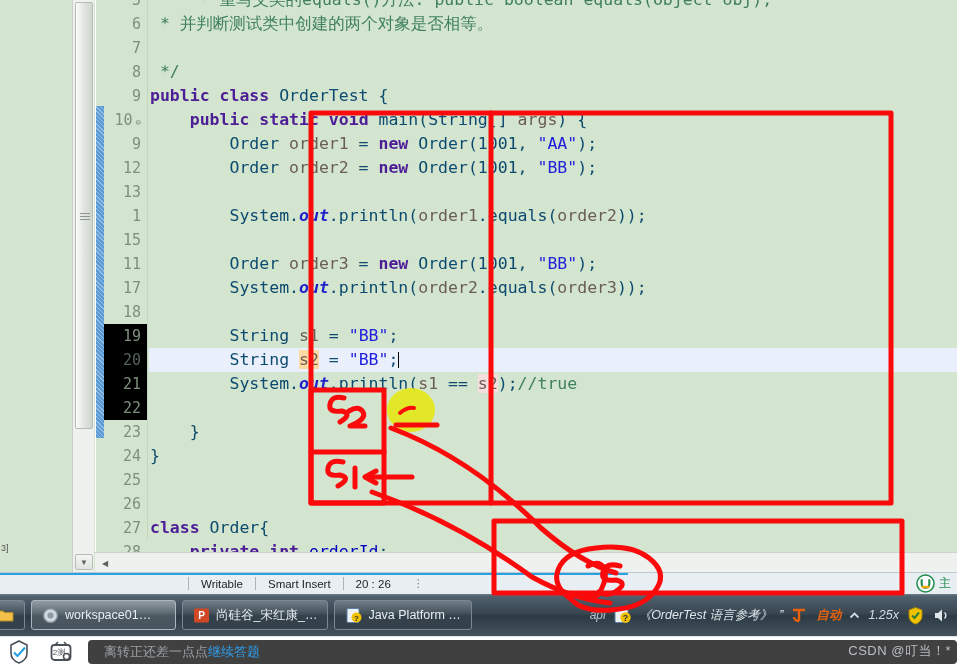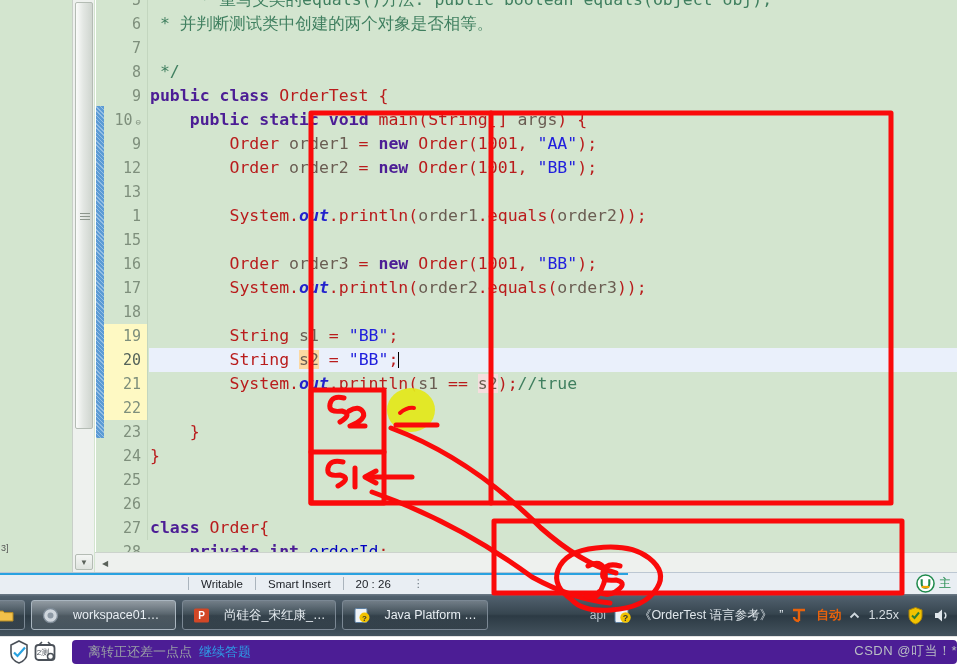--- a/index.html
+++ b/index.html
@@ -70,42 +70,42 @@
     background:#d3e5cf;
     border-right:1px solid #c3d6bf;
   }
   .gutter .ln {
     height:24px; line-height:24px; text-align:right;
     padding-right:6px;
     font-family:"DejaVu Sans Mono", monospace;
     font-size:15px; color:#7e8f7c;
   }
   .gutter .ln.cur { background:#eef2fb; color:#54635a; }
-  .gutter .ln.hl  { background:#fef9c3; }
+  .gutter .ln.hl  { background:#000000; }
 
   
   .code {
     position:absolute; left:53px; top:0; right:0; height:552px;
     font-family:"DejaVu Sans Mono", monospace;
     font-size:16.5px;
     white-space:pre;
     color:#1d1d1d;
   }
   .code .line { height:24px; line-height:24px; padding-left:1px; }
   .code .line.cur { background:#eaf0fb; }
 
   .kw      { color:#4c1d95; font-weight:bold; }
   .str     { color:#2020dd; }
   .cmt     { color:#3f7f5f; }
   .fld     { color:#0000c0; }
   .stat    { color:#2222cc; font-style:italic; font-weight:bold; }
   .localv  { color:#6a5d52; }
   .hlvar   { color:#6a5d52; background:#fcd9a3; }
   .pinkvar { color:#6a5d52; background:#f5dede; }
-  .plain   { color:#b91c1c; }
+  .plain   { color:#0c4a6e; }
 
   .caret {
     display:inline-block; width:1px; height:16px; background:#000;
     vertical-align:-3px;
   }
 
   
   .hscroll {
     position:absolute; left:95px; top:552px; width:862px; height:20px;
     background:#eef1ee; border-top:1px solid #ccd3cc;
@@ -132,50 +132,50 @@
   .sb-dots { padding:0 10px; color:#6d7780; letter-spacing:2px; font-size:11px;}
 
   
   #taskbar {
     position:absolute; left:0; top:594px; width:957px; height:42px;
     background: linear-gradient(to bottom,#6e7c88 0%, #50606d 6%, #36454f 48%, #2c3a44 52%, #44535e 100%);
     display:flex; align-items:center;
     padding-left:0;
   }
   .tb-btn {
-    height:30px; margin:0 3px; display:flex; align-items:center; gap:14px;
+    height:30px; margin:0 3px; display:flex; align-items:center; gap:6px;
     padding:0 10px; border:1px solid #7b8894; border-radius:3px;
     background: linear-gradient(to bottom, rgba(255,255,255,.22), rgba(255,255,255,.04) 50%, rgba(0,0,0,.12));
     color:#e8eef3; font-size:12.5px; white-space:nowrap; overflow:hidden;
   }
   .tb-btn.active {
     background: linear-gradient(to bottom, rgba(255,255,255,.40), rgba(255,255,255,.16) 50%, rgba(255,255,255,.06));
     border-color:#aab6c0;
   }
   .tb-icon { width:17px; height:17px; flex:0 0 17px; display:block; }
   .tray { margin-left:auto; display:flex; align-items:center; gap:7px; padding-right:6px; }
-  .tray-text { color:#dfe6eb; font-size:12.5px; white-space:nowrap; }
+  .tray-text { color:#dfe6eb; font-size:12.5px; white-space:nowrap;font-style:italic; }
   .tray-ico { width:19px; height:19px; display:block; }
 
   
   #bottom-bar {
     position:absolute; left:0; top:636px; width:957px; height:31px;
     background:#ffffff; display:flex; align-items:center;
     border-top:1px solid #e2e2e2;
   }
-  .bb-icons { display:flex; align-items:center; padding-left:6px; }
+  .bb-icons { display:flex; align-items:center; gap:16px; padding-left:6px; }
   .bb-pill {
-    margin-left:14px; height:24px; flex:1; background:#4c1d95; border-radius:4px;
-    display:flex; align-items:center; padding-left:16px; gap:7px;
+    margin-left:14px; height:24px; flex:1; background:#404040; border-radius:4px;
+    display:flex; align-items:center; padding-left:16px; gap:0;
     font-size:13px;
   }
   .bb-hint { color:#9aa0a6; }
   .bb-link { color:#2e9be6; }
   .watermark {
-    position:absolute; right:0; top:642px;
+    position:absolute; right:6px; top:642px;
     font-size:13px; color:#b9bec4; letter-spacing:.5px;
   }
 
   
   #annotations {
     position:absolute; left:0; top:0; width:957px; height:667px;
     pointer-events:none;
   }
 </style>
 </head>
@@ -205,21 +205,21 @@
         <div class="ln">6</div>
         <div class="ln">7</div>
         <div class="ln">8</div>
         <div class="ln">9</div>
         <div class="ln">10<span style="font-size: 9px; margin-left: 3px; color: rgb(126, 143, 124);">⊖</span></div>
         <div class="ln">9</div>
         <div class="ln">12</div>
         <div class="ln">13</div>
         <div class="ln">1</div>
         <div class="ln">15</div>
-        <div class="ln">16</div>
+        <div class="ln">11</div>
         <div class="ln">17</div>
         <div class="ln">18</div>
         <div class="ln hl">19</div>
         <div class="ln cur hl">20</div>
         <div class="ln hl">21</div>
         <div class="ln hl">22</div>
         <div class="ln">23</div>
         <div class="ln">24</div>
         <div class="ln">25</div>
         <div class="ln">26</div>

